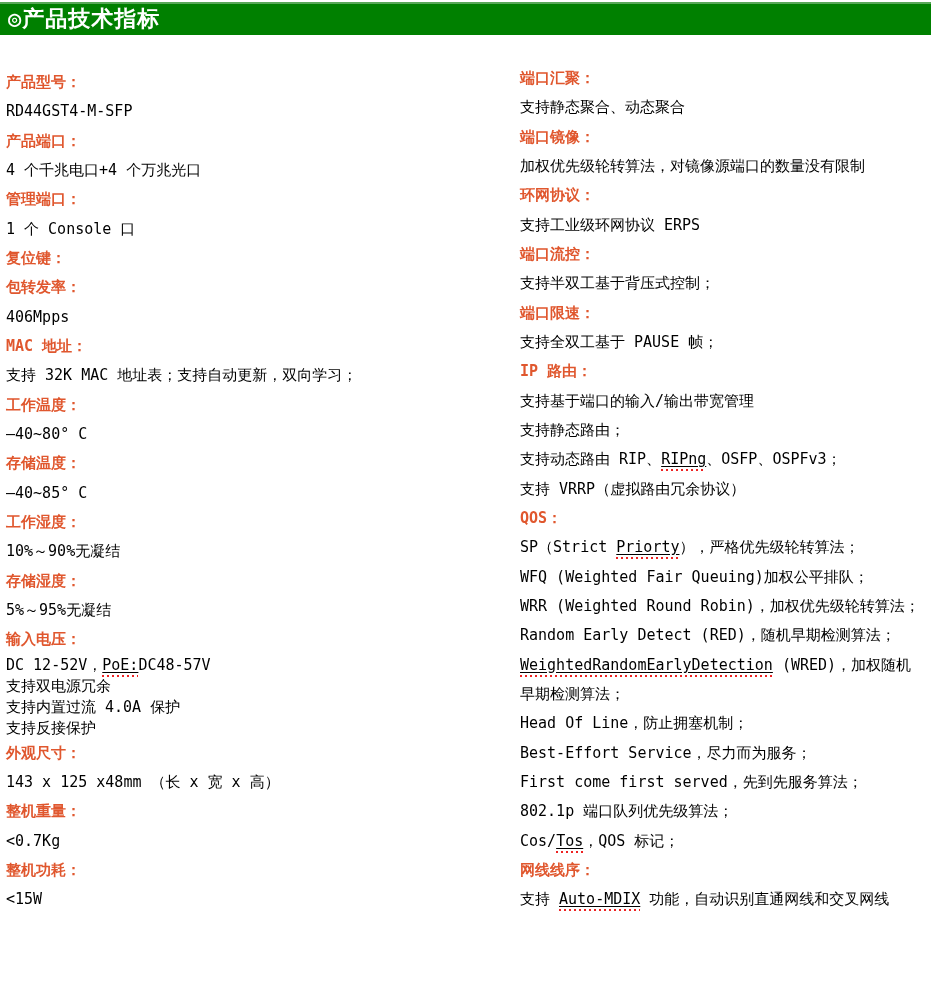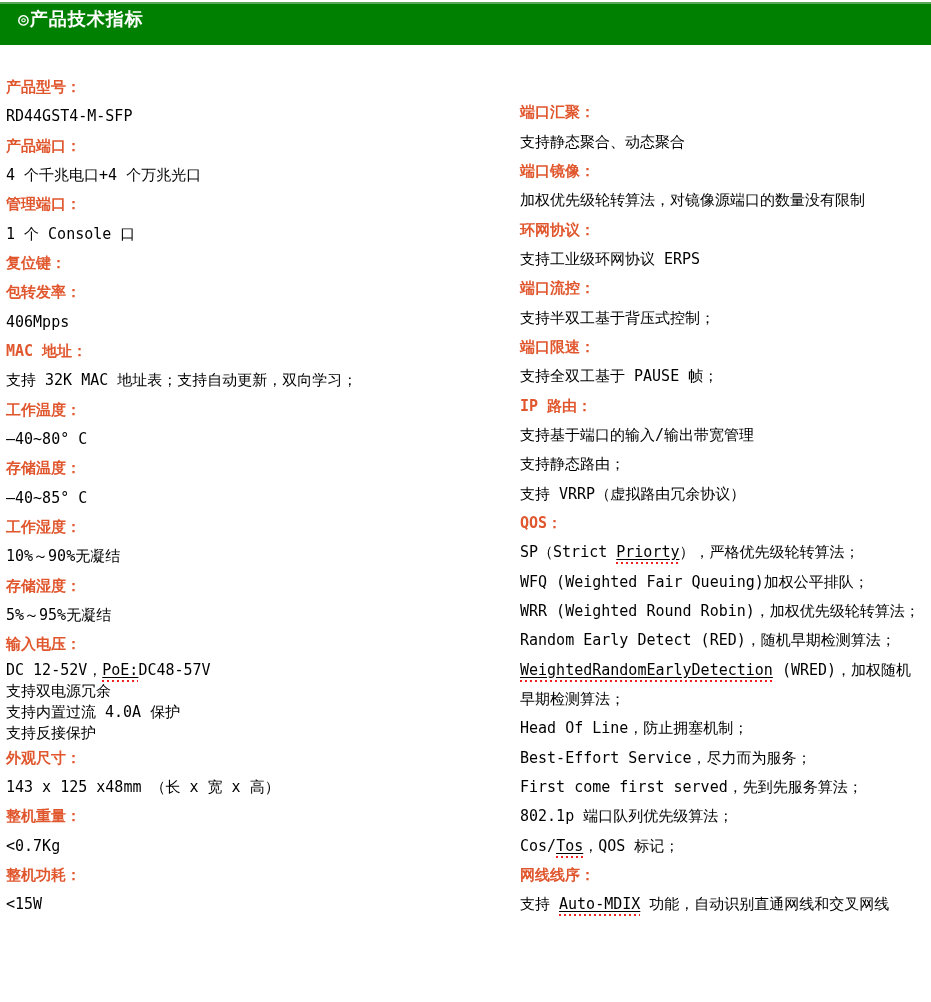--- a/index.html
+++ b/index.html
@@ -12,27 +12,27 @@
   *{margin:0;padding:0;box-sizing:border-box;}
   html,body{background:#ffffff;}
   body{
     width:931px;height:1002px;overflow:hidden;
     font-family:"DejaVu Sans Mono","DejaVu Sans","Liberation Sans",monospace;
     color:var(--text);
     font-size:15px;
   }
   .title-bar{
     margin-top:2px;
-    height:43px;
+    height:33px;
     background:linear-gradient(var(--bar-top) 0 2px, var(--bar) 2px);
     color:#ffffff;
     font-weight:bold;
-    font-size:18px;
+    font-size:22px;
     line-height:33px;
-    padding-left:18px;
+    padding-left:8px;
     letter-spacing:1px;
   }
   .content{
     display:flex;
     align-items:flex-end;
   }
   .col{padding-top:28px;}
   .col-left{
     width:520px;
     padding-left:6px;
@@ -152,20 +152,21 @@
         <div class="line"><span>支持半双工基于背压式控制；</span></div>
       </div>
       <div>
         <div class="line sec-title">端口限速：</div>
         <div class="line"><span>支持全双工基于 PAUSE 帧；</span></div>
       </div>
       <div>
         <div class="line sec-title">IP 路由：</div>
         <div class="line"><span>支持基于端口的输入/输出带宽管理</span></div>
         <div class="line"><span>支持静态路由；</span></div>
+        <div class="line"><span>支持动态路由 RIP、</span><span class="mark">RIPng</span><span>、OSFP、OSPFv3；</span></div>
         <div class="line"><span>支持 VRRP（虚拟路由冗余协议）</span></div>
       </div>
       <div>
         <div class="line sec-title">QOS：</div>
         <div class="line"><span>SP（Strict </span><span class="mark">Priorty</span><span>），严格优先级轮转算法；</span></div>
         <div class="line"><span>WFQ (Weighted Fair Queuing)加权公平排队；</span></div>
         <div class="line"><span>WRR (Weighted Round Robin)，加权优先级轮转算法；</span></div>
         <div class="line"><span>Random Early Detect (RED)，随机早期检测算法；</span></div>
         <div class="line"><span class="mark">WeightedRandomEarlyDetection</span><span> (WRED)，加权随机早期检测算法；</span></div>
         <div class="line"><span>Head Of Line，防止拥塞机制；</span></div>

